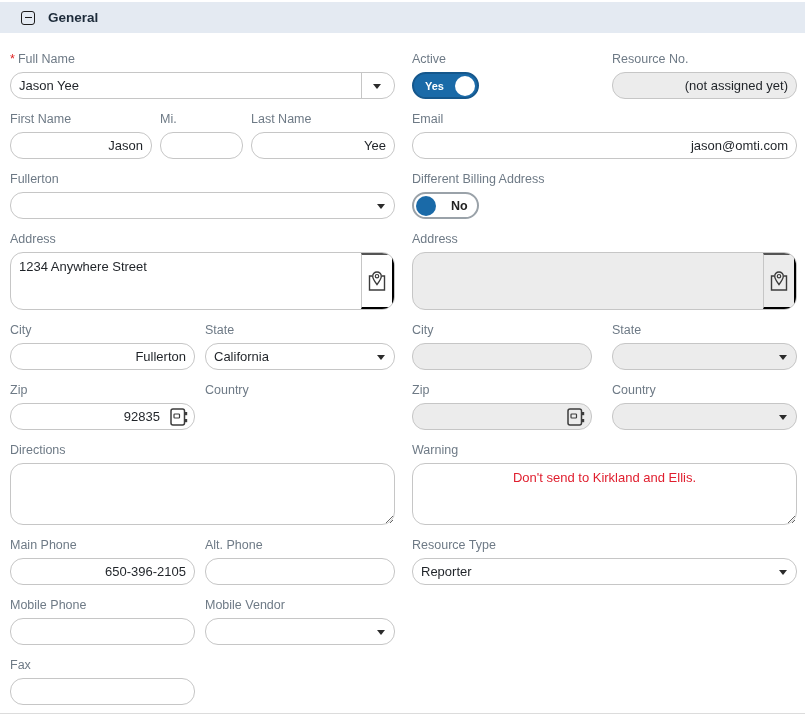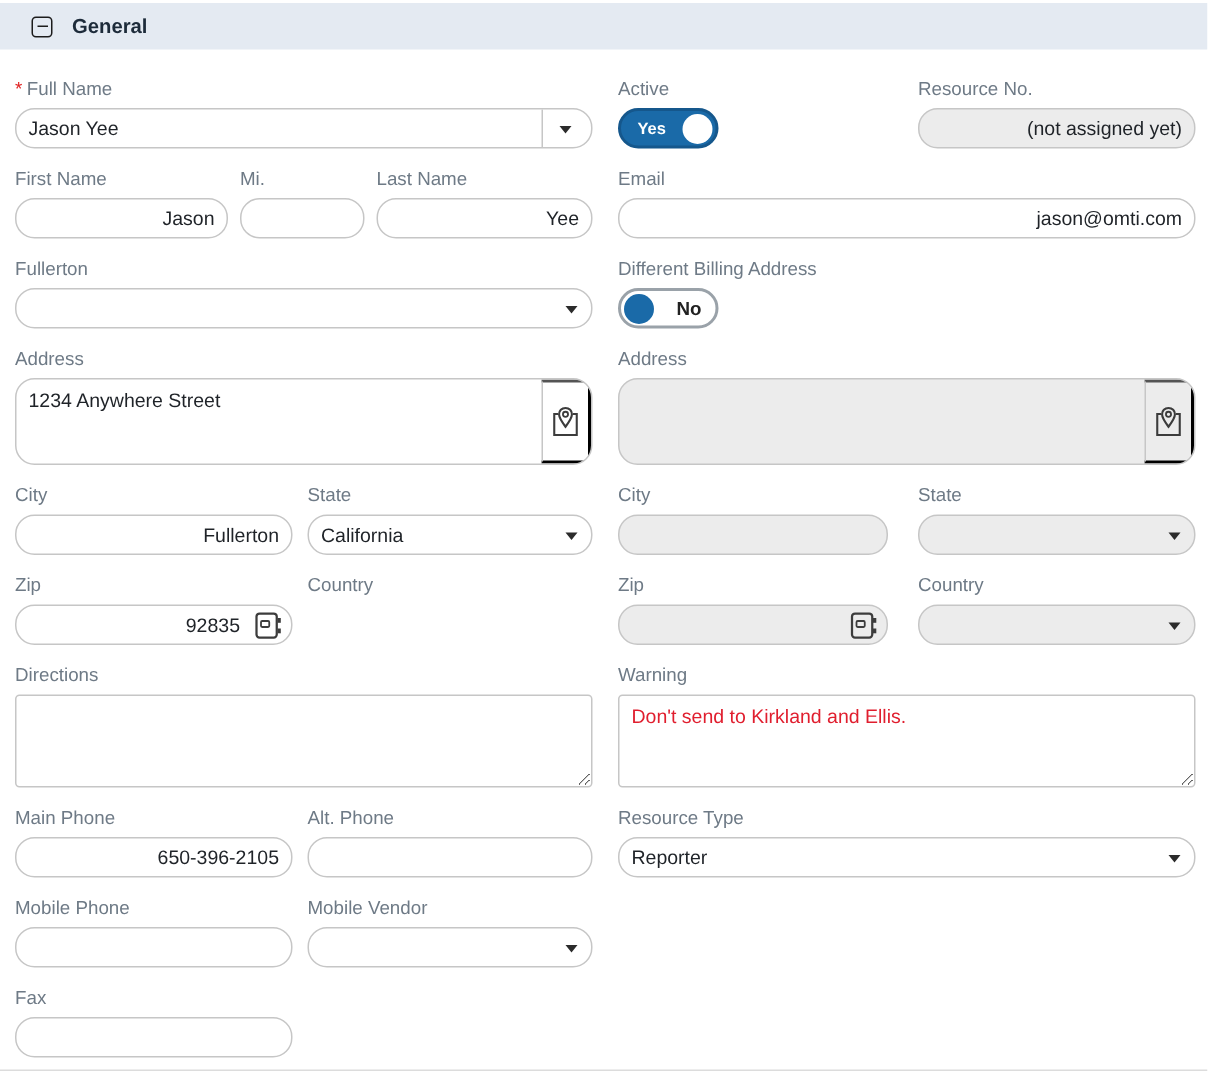--- a/index.html
+++ b/index.html
@@ -63,23 +63,23 @@
     flex: 1 1 auto; border: none; outline: none; resize: none;
     background: transparent; padding: 6px 8px;
     font-family: "Liberation Sans", sans-serif; font-size: 13px; color: #1f2328;
   }
   .map-btn {
     flex: 0 0 33px; border-left: 1px solid #c6c6c6;
     display: flex; align-items: center; justify-content: center;
     cursor: pointer; background: transparent;
   }
   textarea.plain-ta {
-    width: 100%; border: 1px solid #c6c6c6; border-radius: 3px;
+    width: 100%; border: 1px solid #c6c6c6; border-radius: 13px;
     padding: 6px 8px; font-family: "Liberation Sans", sans-serif;
-    font-size: 13px; color: #1f2328; outline: none; resize: both;
+    font-size: 13px; color: #1f2328; outline: none; resize: both; text-align: center;
   }
   textarea.warning-ta { color: #e01e2e; }
   .zip-wrap { position: relative; }
   .zip-wrap .input { padding-right: 34px; }
   .zip-btn {
     position: absolute; right: 4px; top: 50%; transform: translateY(-50%);
     width: 26px; height: 23px; display: flex; align-items: center; justify-content: center;
     background: transparent; border: none; cursor: pointer;
   }
   

